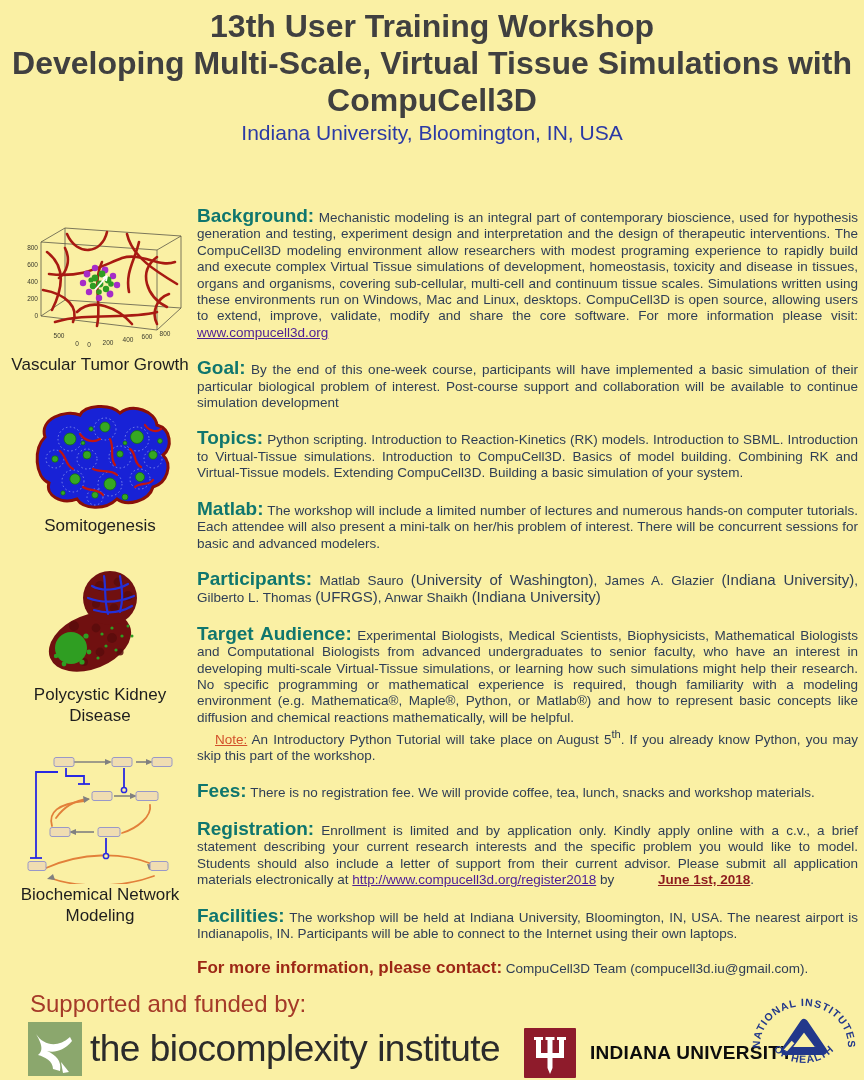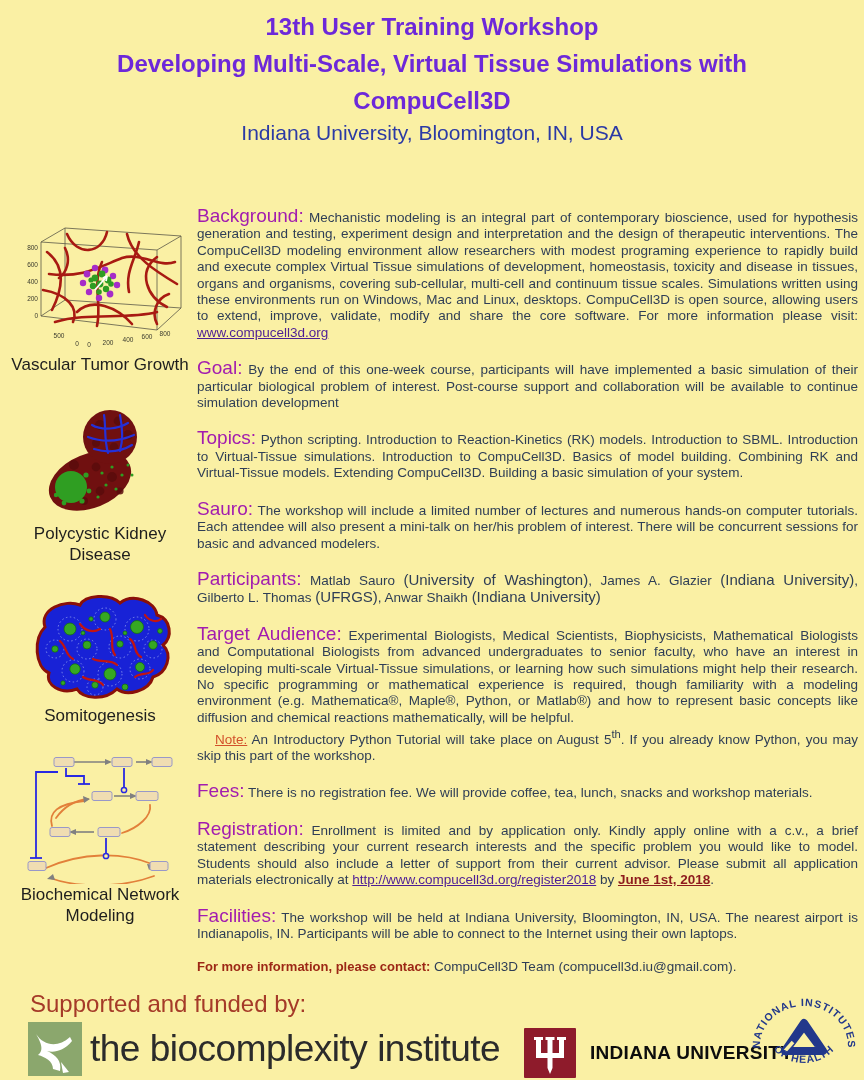--- a/index.html
+++ b/index.html
@@ -3,41 +3,41 @@
 <meta charset="utf-8">
 <style>
   html,body { margin:0; padding:0; }
   .page {
     position:relative; width:864px; height:1080px;
     background:#FAF0A4; overflow:hidden;
     font-family:"Liberation Sans", sans-serif;
   }
   
   .hdr { position:absolute; top:8px; left:0; width:864px; text-align:center; }
-  .title-line { color:#6d28d9; font-weight:bold; font-size:24px; line-height:37px; }
+  .title-line { color:#404040; font-weight:bold; font-size:32px; line-height:37px; }
   .date-line  { margin-top:16px; color:#2B3AA5; font-size:21px; line-height:27px; }
   .date-line sup { font-size:12px; }
   .loc-line   { color:#2B3AA5; font-size:21px; line-height:27px; }
   
   .figs { position:absolute; left:6px; top:212px; width:188px; }
   .fig { text-align:center; }
   .fig svg { display:block; margin:0 auto; }
   .caption { font-size:17px; color:#1E1E1E; line-height:21px; }
   .fig2 { margin-top:24px; } .fig3 { margin-top:28px; } .fig4 { margin-top:26px; }
   
   .content {
     position:absolute; left:197px; top:206px; width:661px;
     color:#2F3E56; font-size:13.5px; line-height:16.4px; text-align:justify;
   }
   .content p { margin:0 0 17px 0; }
-  .hd { color:#a21caf; font-weight:normal; font-size:19px; line-height:1; }
-  .hd-sm { color:#9C2715; font-weight:bold; font-size:13px; line-height:1; }
+  .hd { color:#0f766e; font-weight:bold; font-size:19px; line-height:1; }
+  .hd-sm { color:#9C2715; font-weight:bold; font-size:17px; line-height:1; }
   .small { font-size:15px; }
   .link { color:#4c1d95; text-decoration:underline; cursor:pointer; }
-  .deadline { color:#8E1B1E; font-weight:bold; text-decoration:underline; }
+  .deadline { color:#8E1B1E; font-weight:bold; text-decoration:underline;margin-left:40px; }
   .note-label { color:#D2512B; text-decoration:underline;margin-left:18px; }
   
   .supported { position:absolute; left:30px; top:990px; font-size:24px; color:#A53A28; }
   .bio-logo { position:absolute; left:28px; top:1022px; display:flex; align-items:center; }
   .bio-label { font-size:37px; color:#2B2B2B; margin-left:8px; letter-spacing:-0.5px; }
   .iu-logo { position:absolute; left:508px; top:1028px; display:flex; align-items:center;margin-left:16px; }
   .iu-label { font-size:19px; font-weight:bold; color:#0D0D0D; margin-left:14px; letter-spacing:0.3px; }
   .nih-logo { position:absolute; left:752px; top:998px; }
 </style>
 </head>
@@ -112,64 +112,20 @@
           <circle cx="104" cy="72" r="2.8"></circle>
             <circle cx="92" cy="80" r="2.8"></circle>
             <circle cx="84" cy="68" r="2.6"></circle>
         </g>
         <g stroke="#FFFFFF" stroke-width="1.8">
           <path d="M88,78 L100,64" fill="none"></path>
           <path d="M100,64 L96,66 M100,64 L99,69" fill="none"></path>
         </g>
       </svg>
       <div class="caption">Vascular Tumor Growth</div>
-    </div>
-
-    <div class="fig fig3">
-      <svg width="112" height="120" viewBox="0 0 112 120">
-        <ellipse cx="46" cy="78" rx="43" ry="27" transform="rotate(-22 46 78)" fill="#701010"></ellipse>
-        <circle cx="66" cy="34" r="27" fill="#701010"></circle>
-        <g fill="#5A0C0C" opacity="0.85">
-          <circle cx="56" cy="22" r="5"></circle>
-            <circle cx="74" cy="18" r="4.4"></circle>
-            <circle cx="84" cy="32" r="5"></circle>
-          <circle cx="70" cy="44" r="4.4"></circle>
-            <circle cx="52" cy="40" r="4"></circle>
-          <circle cx="30" cy="62" r="5"></circle>
-            <circle cx="52" cy="64" r="4.4"></circle>
-            <circle cx="68" cy="74" r="5"></circle>
-          <circle cx="56" cy="88" r="4.4"></circle>
-            <circle cx="40" cy="98" r="4"></circle>
-            <circle cx="76" cy="88" r="3.6"></circle>
-        </g>
-        <g fill="none" stroke="#2430D8" stroke-width="2.2" stroke-linecap="round">
-          <path d="M48,22 C58,28 74,26 84,20"></path>
-          <path d="M44,34 C60,40 76,38 90,32"></path>
-          <path d="M50,46 C64,50 78,48 88,42"></path>
-          <path d="M60,12 C62,24 60,36 64,50"></path>
-          <path d="M76,12 C78,22 80,34 76,48"></path>
-        </g>
-        <circle cx="27" cy="84" r="16" fill="#2F9E22"></circle>
-        <g fill="#2F9E22">
-          <circle cx="42" cy="72" r="2.6"></circle>
-            <circle cx="45" cy="88" r="2.4"></circle>
-            <circle cx="38" cy="98" r="2.6"></circle>
-          <circle cx="20" cy="100" r="2.4"></circle>
-            <circle cx="12" cy="92" r="2.2"></circle>
-          <circle cx="58" cy="70" r="1.6"></circle>
-            <circle cx="68" cy="64" r="1.6"></circle>
-            <circle cx="78" cy="72" r="1.6"></circle>
-          <circle cx="62" cy="82" r="1.6"></circle>
-            <circle cx="54" cy="94" r="1.6"></circle>
-            <circle cx="72" cy="86" r="1.6"></circle>
-          <circle cx="84" cy="62" r="1.5"></circle>
-            <circle cx="88" cy="72" r="1.5"></circle>
-        </g>
-      </svg>
-      <div class="caption">Polycystic Kidney Disease</div>
     </div>
 
     <div class="fig fig2">
       <svg width="150" height="116" viewBox="0 0 150 116">
         <path d="M20,38 C14,20 40,10 55,16 C60,6 85,4 95,14 C108,4 130,12 132,26 C146,30 148,48 138,56 C148,66 142,84 128,88 C124,102 102,108 92,100 C80,112 58,110 52,100 C36,106 20,96 24,84 C10,78 8,50 20,38 Z" fill="#1822D6" stroke="#8A1008" stroke-width="3"></path>
         <g fill="none" stroke="#9AA8F0" stroke-width="0.9" stroke-dasharray="1.5,2.5" opacity="0.85">
           <circle cx="45" cy="40" r="12"></circle>
             <circle cx="80" cy="30" r="11"></circle>
             <circle cx="112" cy="40" r="12"></circle>
           <circle cx="62" cy="60" r="10"></circle>
@@ -207,20 +163,64 @@
           <path d="M35,52 C42,58 40,66 48,70"></path>
           <path d="M68,70 C76,74 86,70 92,76"></path>
           <path d="M110,88 C116,83 124,87 128,81"></path>
           <path d="M58,88 C64,92 74,90 78,96"></path>
           <path d="M120,26 C124,32 132,34 136,30"></path>
         </g>
       </svg>
       <div class="caption">Somitogenesis</div>
     </div>
 
+    <div class="fig fig3">
+      <svg width="112" height="120" viewBox="0 0 112 120">
+        <ellipse cx="46" cy="78" rx="43" ry="27" transform="rotate(-22 46 78)" fill="#701010"></ellipse>
+        <circle cx="66" cy="34" r="27" fill="#701010"></circle>
+        <g fill="#5A0C0C" opacity="0.85">
+          <circle cx="56" cy="22" r="5"></circle>
+            <circle cx="74" cy="18" r="4.4"></circle>
+            <circle cx="84" cy="32" r="5"></circle>
+          <circle cx="70" cy="44" r="4.4"></circle>
+            <circle cx="52" cy="40" r="4"></circle>
+          <circle cx="30" cy="62" r="5"></circle>
+            <circle cx="52" cy="64" r="4.4"></circle>
+            <circle cx="68" cy="74" r="5"></circle>
+          <circle cx="56" cy="88" r="4.4"></circle>
+            <circle cx="40" cy="98" r="4"></circle>
+            <circle cx="76" cy="88" r="3.6"></circle>
+        </g>
+        <g fill="none" stroke="#2430D8" stroke-width="2.2" stroke-linecap="round">
+          <path d="M48,22 C58,28 74,26 84,20"></path>
+          <path d="M44,34 C60,40 76,38 90,32"></path>
+          <path d="M50,46 C64,50 78,48 88,42"></path>
+          <path d="M60,12 C62,24 60,36 64,50"></path>
+          <path d="M76,12 C78,22 80,34 76,48"></path>
+        </g>
+        <circle cx="27" cy="84" r="16" fill="#2F9E22"></circle>
+        <g fill="#2F9E22">
+          <circle cx="42" cy="72" r="2.6"></circle>
+            <circle cx="45" cy="88" r="2.4"></circle>
+            <circle cx="38" cy="98" r="2.6"></circle>
+          <circle cx="20" cy="100" r="2.4"></circle>
+            <circle cx="12" cy="92" r="2.2"></circle>
+          <circle cx="58" cy="70" r="1.6"></circle>
+            <circle cx="68" cy="64" r="1.6"></circle>
+            <circle cx="78" cy="72" r="1.6"></circle>
+          <circle cx="62" cy="82" r="1.6"></circle>
+            <circle cx="54" cy="94" r="1.6"></circle>
+            <circle cx="72" cy="86" r="1.6"></circle>
+          <circle cx="84" cy="62" r="1.5"></circle>
+            <circle cx="88" cy="72" r="1.5"></circle>
+        </g>
+      </svg>
+      <div class="caption">Polycystic Kidney Disease</div>
+    </div>
+
     <div class="fig fig4">
       <svg width="156" height="132" viewBox="0 0 156 132">
         <g fill="none" stroke="#E2803A" stroke-width="1.8" stroke-linecap="round">
           <path d="M34,66 C44,52 56,48 66,47"></path>
           <path d="M128,53 C130,64 116,76 100,81"></path>
           <path d="M30,74 C26,60 36,52 62,49"></path>
           <path d="M24,116 C60,100 100,100 130,112"></path>
           <path d="M132,124 C100,136 56,136 28,126"></path>
         </g>
         <g stroke="#808080" stroke-width="1.6" fill="none">
@@ -268,21 +268,21 @@
   </div>
 
   <div class="content">
 
     <p><span class="hd">Background:</span><span> Mechanistic modeling is an integral part of contemporary bioscience, used for hypothesis generation and testing, experiment design and interpretation and the design of therapeutic interventions. The CompuCell3D modeling environment allow researchers with modest programing experience to rapidly build and execute complex Virtual Tissue simulations of development, homeostasis, toxicity and disease in tissues, organs and organisms, covering sub-cellular, multi-cell and continuum tissue scales. Simulations written using these environments run on Windows, Mac and Linux, desktops. CompuCell3D is open source, allowing users to extend, improve, validate, modify and share the core software. For more information please visit: </span><a class="link">www.compucell3d.org</a></p>
 
     <p><span class="hd">Goal:</span><span> By the end of this one-week course, participants will have implemented a basic simulation of their particular biological problem of interest. Post-course support and collaboration will be available to continue simulation development</span></p>
 
     <p><span class="hd">Topics:</span><span> Python scripting. Introduction to Reaction-Kinetics (RK) models. Introduction to SBML. Introduction to Virtual-Tissue simulations. Introduction to CompuCell3D. Basics of model building. Combining RK and Virtual-Tissue models. Extending CompuCell3D. Building a basic simulation of your system.</span></p>
 
-    <p><span class="hd">Sauro:</span><span> The workshop will include a limited number of lectures and numerous hands-on computer tutorials. Each attendee will also present a mini-talk on her/his problem of interest. There will be concurrent sessions for basic and advanced modelers.</span></p>
+    <p><span class="hd">Matlab:</span><span> The workshop will include a limited number of lectures and numerous hands-on computer tutorials. Each attendee will also present a mini-talk on her/his problem of interest. There will be concurrent sessions for basic and advanced modelers.</span></p>
 
     <p><span class="hd">Participants:</span><span> Matlab Sauro </span><span class="small">(University of Washington)</span><span>, </span><span>James A. Glazier </span><span class="small">(Indiana University)</span><span>, </span><span>Gilberto L. Thomas </span><span class="small">(UFRGS)</span><span>, </span><span>Anwar Shaikh </span><span class="small">(Indiana University)</span></p>
 
     <p><span class="hd">Target Audience:</span><span> Experimental Biologists, Medical Scientists, Biophysicists, Mathematical Biologists and Computational Biologists from advanced undergraduates to senior faculty, who have an interest in developing multi-scale Virtual-Tissue simulations, or learning how such simulations might help their research. No specific programming or mathematical experience is required, though familiarity with a modeling environment (e.g. Mathematica®, Maple®, Python, or Matlab®) and how to represent basic concepts like diffusion and chemical reactions mathematically, will be helpful.</span><br><span class="note-label">Note:</span><span> An Introductory Python Tutorial will take place on August 5</span><sup>th</sup><span>. If you already know Python, you may skip this part of the workshop.</span></p>
 
     <p><span class="hd">Fees:</span><span> There is no registration fee. We will provide coffee, tea, lunch, snacks and workshop materials.</span></p>
 
     <p><span class="hd">Registration:</span><span> Enrollment is limited and by application only. Kindly apply online with a c.v., a brief statement describing your current research interests and the specific problem you would like to model. Students should also include a letter of support from their current advisor. Please submit all application materials electronically at </span><a class="link">http://www.compucell3d.org/register2018</a><span> by </span><span class="deadline">June 1st, 2018</span><span>.</span></p>
 
     <p><span class="hd">Facilities:</span><span> The workshop will be held at Indiana University, Bloomington, IN, USA. The nearest airport is Indianapolis, IN. Participants will be able to connect to the Internet using their own laptops.</span></p>

